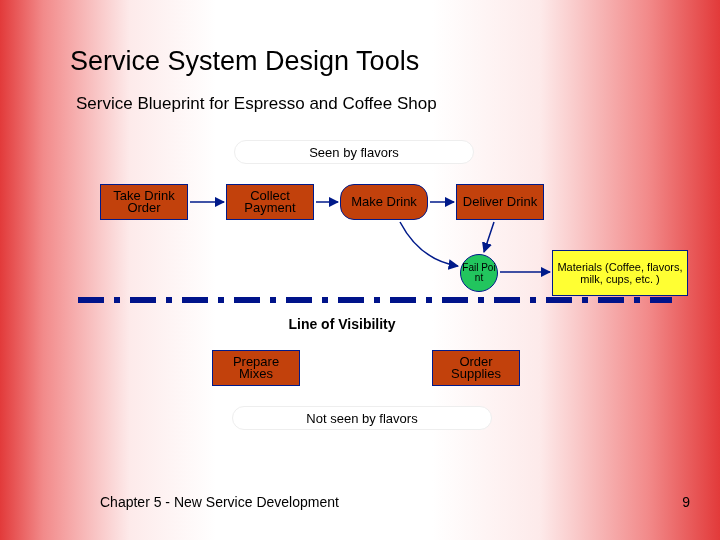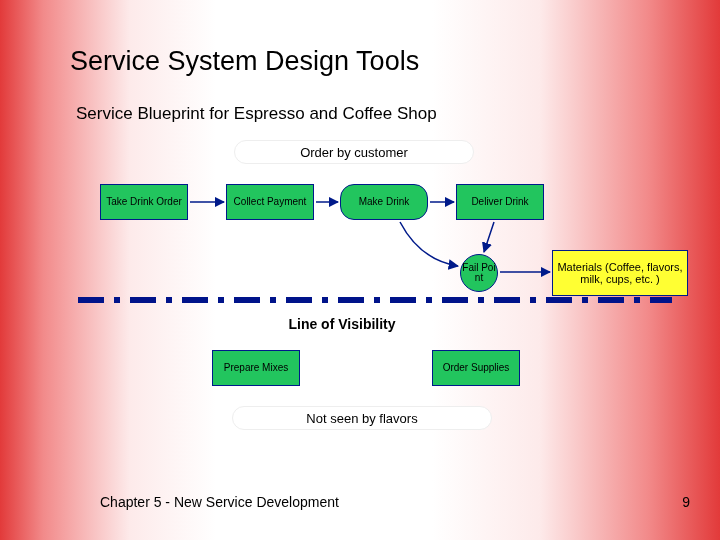--- a/index.html
+++ b/index.html
@@ -17,38 +17,38 @@
       #e23a3a 100%);
     position: relative;
     color: #000;
   }
   .slide { position: relative; width: 720px; height: 540px; }
   .title {
     position: absolute; left: 70px; top: 46px;
     font-size: 27px; font-weight: 400;
   }
   .subtitle {
-    position: absolute; left: 76px; top: 104px;
+    position: absolute; left: 76px; top: 94px;
     font-size: 17px; font-weight: 400;
   }
   .label-box {
     position: absolute; background: #fff;
     font-size: 13px; text-align: center;
     padding: 4px 0;
   }
   .seen   { left: 234px; top: 140px; width: 240px; height: 24px; border-radius: 12px; line-height: 16px; border:1px solid #eee;}
   .lov    { left: 262px; top: 311px; width: 160px; height: 26px; font-size: 14px; font-weight: bold; line-height: 18px; }
   .notseen{ left: 232px; top: 406px; width: 260px; height: 24px; border-radius: 12px; line-height: 16px; border:1px solid #eee;}
 
   .step {
     position: absolute;
     width: 88px; height: 36px;
-    background: #22c55e;
+    background: #c2410c;
     border: 1.5px solid #001a8a;
-    font-size: 10px; text-align: center;
+    font-size: 13px; text-align: center;
     display: flex; align-items: center; justify-content: center;
     line-height: 12px;
     padding: 2px;
   }
   .fail {
     position: absolute;
     width: 38px; height: 38px;
     background: #22c55e;
     border: 1.5px solid #001a8a;
     border-radius: 50%;
@@ -82,21 +82,21 @@
   }
 </style>
 </head>
 <body>
 
 <div class="slide">
 
   <div class="title">Service System Design Tools</div>
   <div class="subtitle">Service Blueprint for Espresso and Coffee Shop</div>
 
-  <div class="label-box seen">Order by customer</div>
+  <div class="label-box seen">Seen by flavors</div>
 
   <div class="step" style="left:100px; top:184px;">Take Drink Order</div>
   <div class="step" style="left:226px; top:184px;">Collect Payment</div>
   <div class="step" style="left:340px; top:184px;border-radius:14px;">Make Drink</div>
   <div class="step" style="left:456px; top:184px;">Deliver Drink</div>
 
   <div class="fail" style="left:460px; top:254px;">Fail Poi nt</div>
   <div class="materials" style="left:552px; top:250px;">Materials (Coffee, flavors, milk, cups, etc. )</div>
 
   <div class="label-box lov">Line of Visibility</div>

